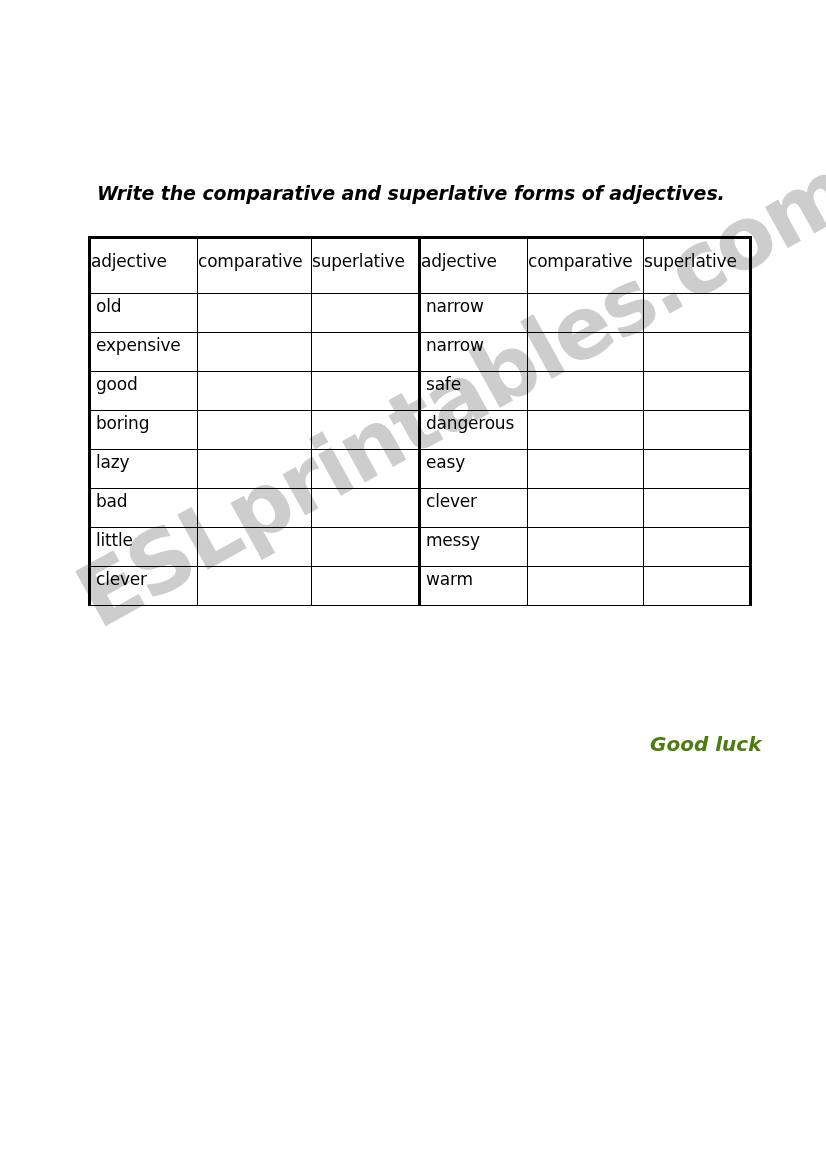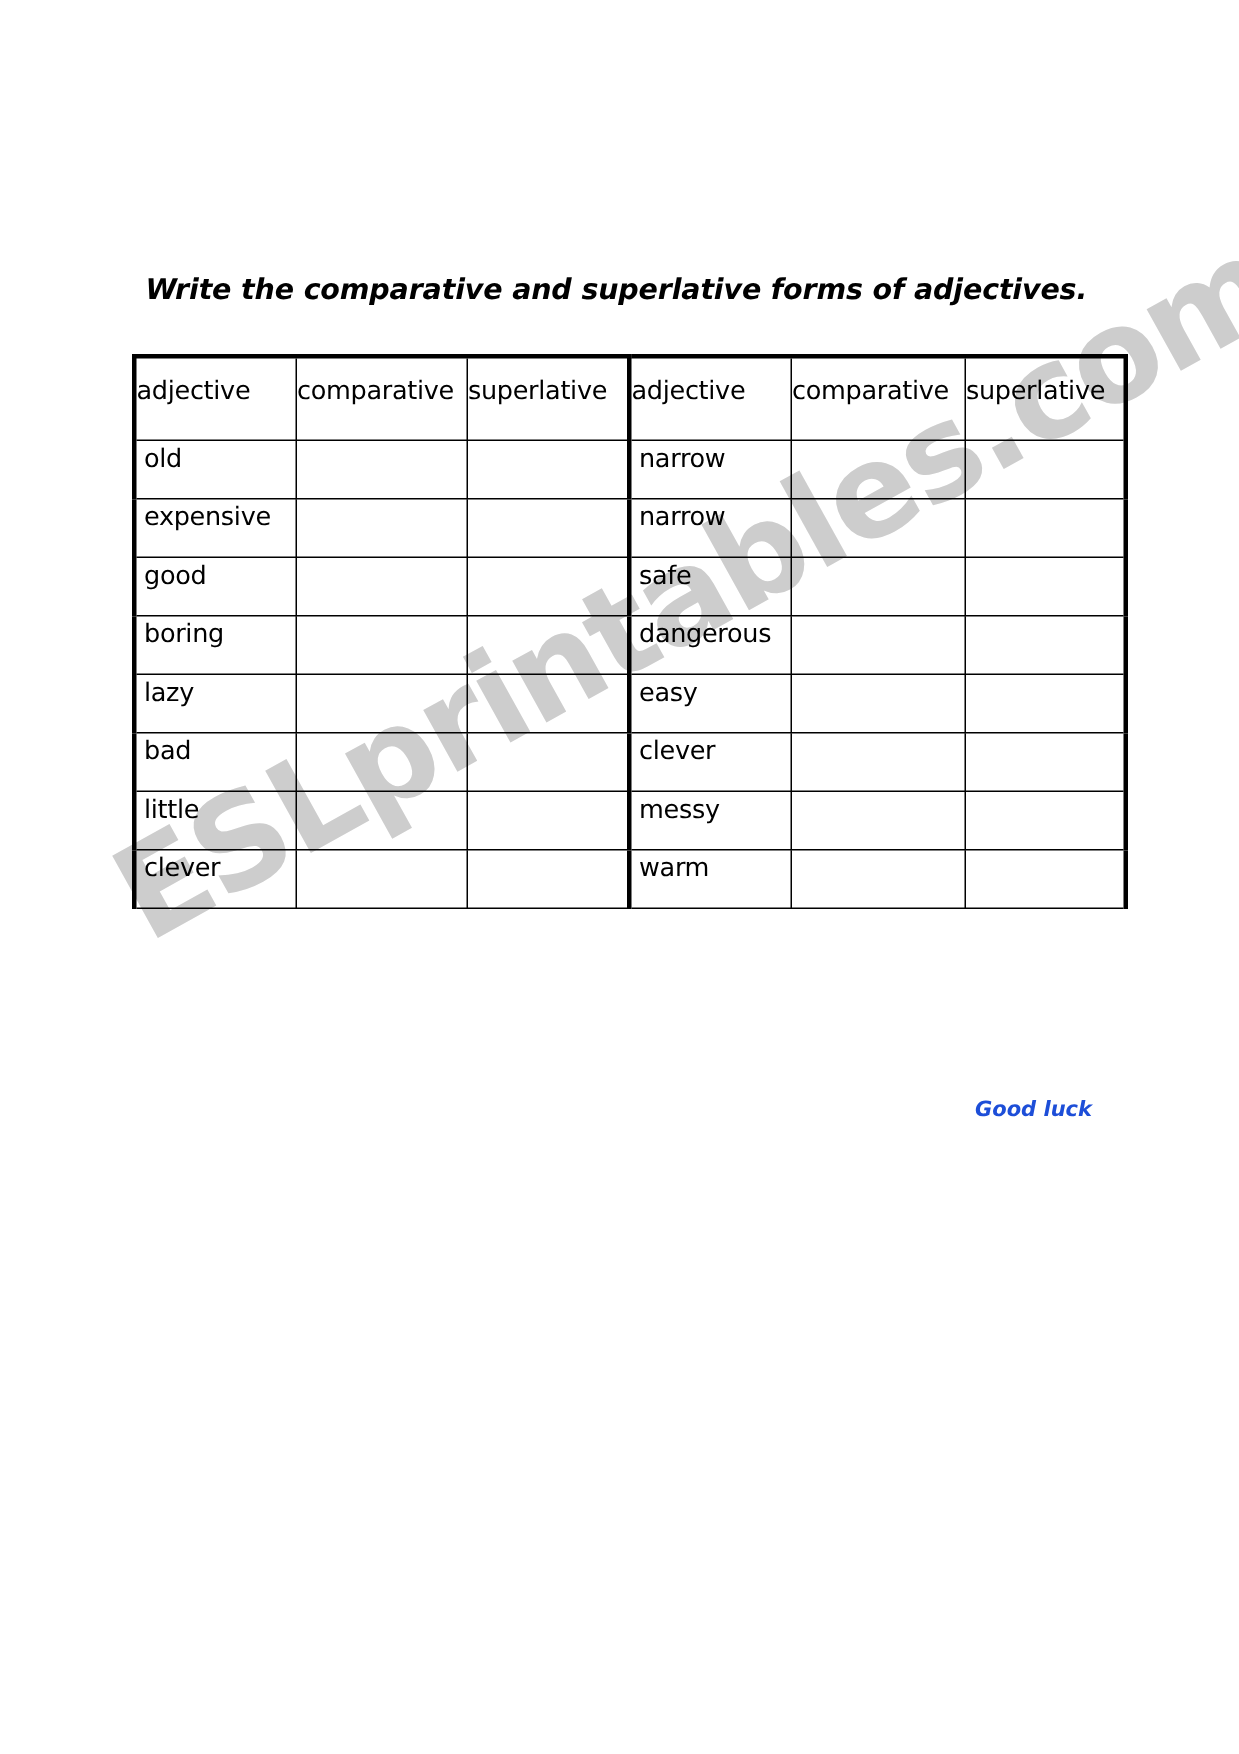--- a/index.html
+++ b/index.html
@@ -126,22 +126,22 @@
   td.answer-cell { background: transparent; }
 
   
   #good-luck {
     position: absolute;
     left: 650px;
     top: 732px;
     font-family: "DejaVu Sans", "Liberation Sans", sans-serif;
     font-style: italic;
     font-weight: bold;
-    font-size: 14px;
-    color: #1d4ed8;
+    font-size: 20px;
+    color: #4d7c0f;
     z-index: 3;
     white-space: nowrap;
   }
 </style>
 </head>
 <body>
 
 <div id="page">
 
   <div id="watermark">ESLprintables.com</div>

